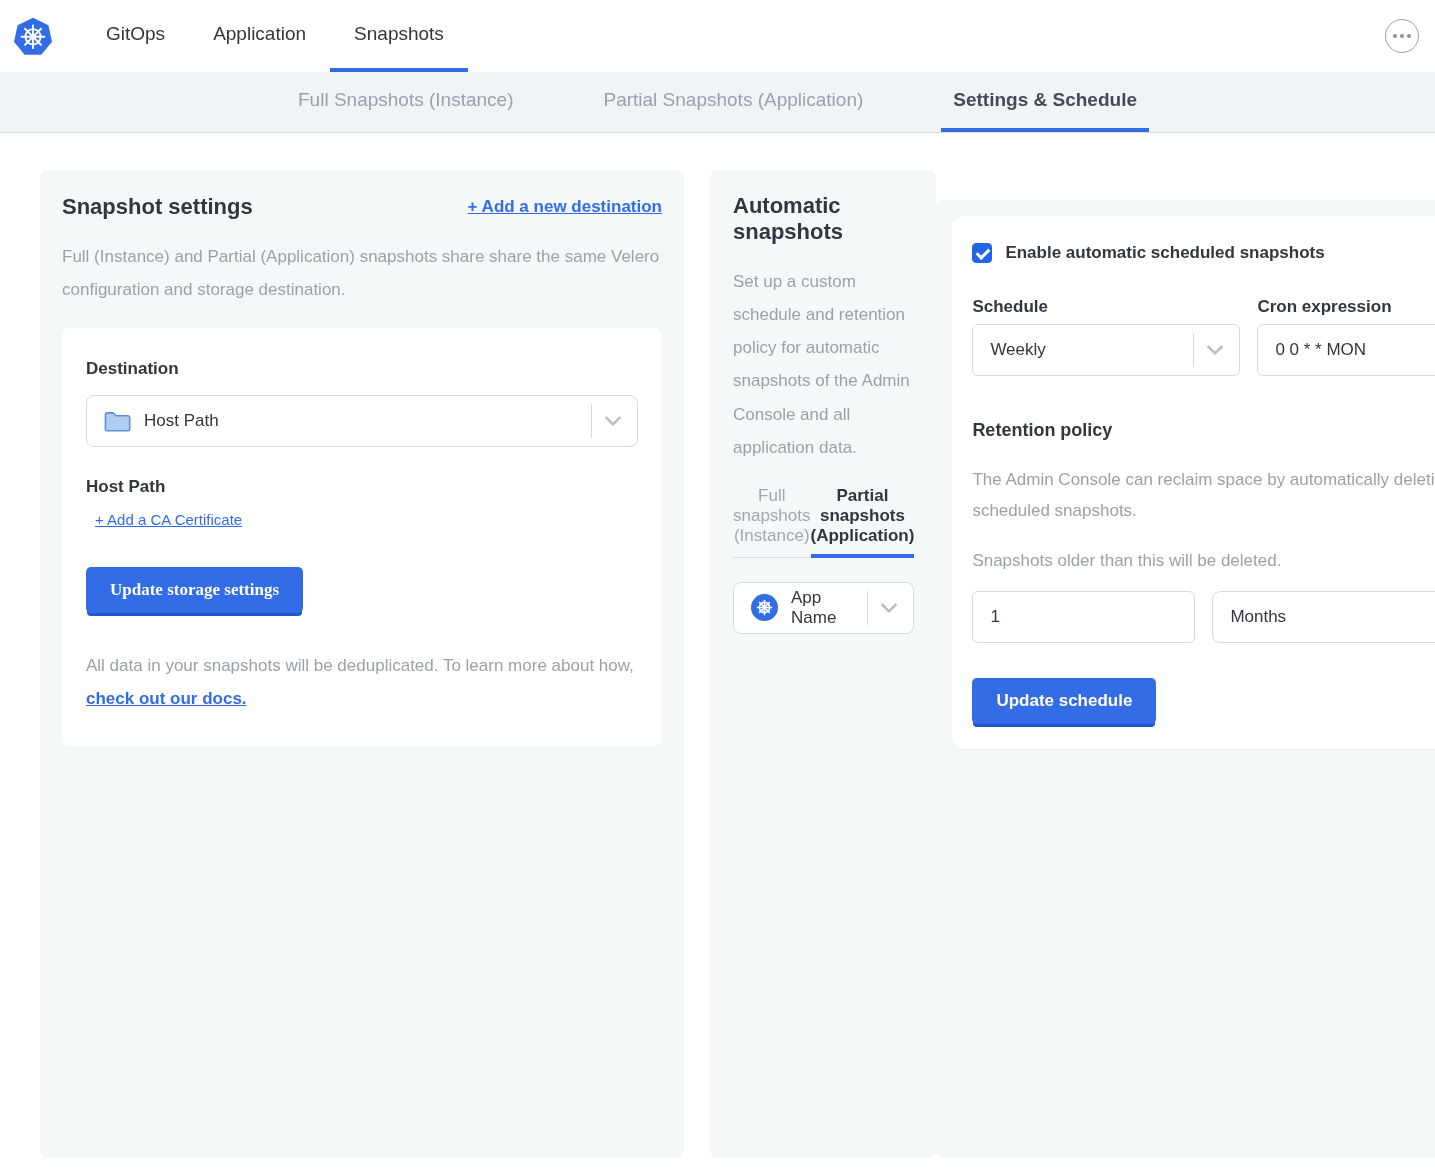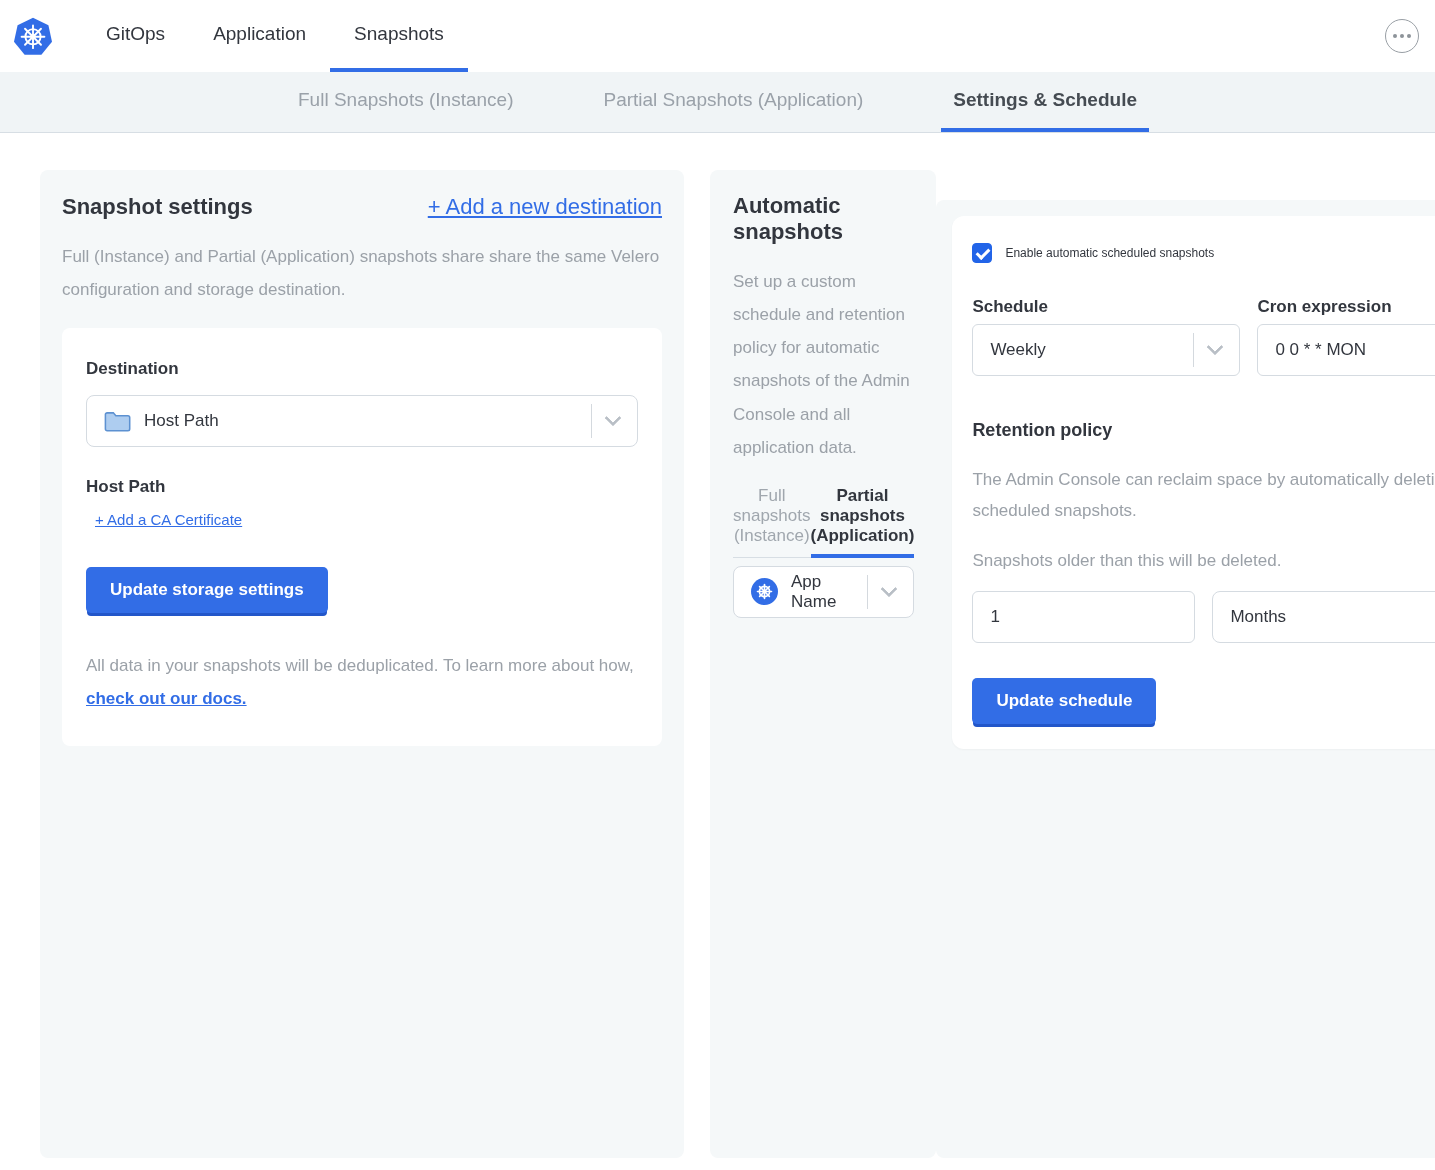--- a/index.html
+++ b/index.html
@@ -40,59 +40,59 @@
 
   
   .main{padding:37px 40px 0 40px;display:grid;grid-template-columns:644px 644px;column-gap:26px;}
   .gray-card{background:var(--card);border-radius:8px;}
 
   
   .left-card{height:988px;padding:24px 22px;}
   .card-title-row{display:flex;align-items:center;justify-content:space-between;}
   h2.card-title{margin:0;font-size:22px;font-weight:700;color:var(--text);}
   a.link{color:var(--blue);text-decoration:underline;cursor:pointer;}
-  .add-dest{font-size:22px;font-weight:400;}
+  .add-dest{font-size:17px;font-weight:700;}
   p.desc{margin:20px 0 0 0;font-size:17px;line-height:1.95;color:var(--gray);}
   .white-card{background:#fff;border-radius:8px;margin-top:22px;padding:31px 24px 30px 24px;}
   .field-label{font-size:17px;font-weight:700;color:var(--text);}
   .select,.text-input{position:relative;margin-top:16px;height:52px;background:#fff;border:1px solid var(--border);
     display:flex;align-items:center;padding:0 56px 0 17px;font-size:17px;color:var(--text);}
   .select{border-radius:8px;cursor:pointer;}
   .select .sep{position:absolute;right:45px;top:50%;transform:translateY(-50%);width:1px;height:34px;background:#d4d9de;}
   .select .chev{position:absolute;right:18px;top:50%;width:12px;height:12px;margin-top:-9px;
     border-right:3px solid #b9bfc6;border-bottom:3px solid #b9bfc6;transform:rotate(45deg);border-radius:1px;}
   .select .opt-icon{margin-right:13px;flex:none;display:flex;}
   input.text-input{border-radius:6px;width:100%;outline:none;}
   .ca-link{display:inline-block;margin:14px 0 0 9px;font-size:15px;font-weight:500;}
   .btn{display:inline-block;border:none;cursor:pointer;background:var(--blue);color:#fff;
     font-family:inherit;font-size:17px;font-weight:700;border-radius:5px;padding:13px 24px;
     box-shadow:0 4px 0 -1px var(--blue-press);}
-  .btn-row1{margin-top:38px;}
+  .btn-row1{margin-top:38px;font-family:Liberation Serif, serif;}
   p.dedupe{margin:36px 0 0 0;font-size:17px;line-height:1.95;color:var(--gray);}
   a.docs-link{font-weight:700;}
 
   
   .right-col{display:flex;flex-direction:row;}
   .auto-card{padding:23px 22px 48px 23px;}
   .auto-tabs{display:flex;margin-top:22px;}
   .auto-tab{flex:1;text-align:center;font-size:17px;color:#a0a7ae;padding-bottom:11px;
     border-bottom:1px solid var(--subnav-border);cursor:pointer;}
   .auto-tab.active{color:var(--text);font-weight:700;border-bottom:4px solid var(--blue);padding-bottom:8px;}
-  .app-select{margin-top:8px;border-radius:8px;font-weight:500;}
+  .app-select{margin-top:24px;border-radius:8px;font-weight:500;}
   .app-icon{width:27px;height:27px;}
 
   .sched-wrap{margin-top:30px;width:630px;padding:16px 15px 46px 16px;}
   .sched-card{background:#fff;border-radius:12px;padding:27px 23px 25px 20px;box-shadow:0 1px 2px rgba(50,54,62,.04);}
   .cb-row{display:flex;align-items:center;gap:13px;}
   .checkbox{appearance:none;-webkit-appearance:none;width:20px;height:20px;margin:0;border:1px solid #c3c9cf;
     border-radius:4px;background:#fff;cursor:pointer;position:relative;flex:none;}
   .checkbox:checked{background:#2264e8;border-color:#2264e8;}
   .checkbox:checked::after{content:"";position:absolute;left:6px;top:2px;width:5px;height:10px;
     border:solid #fff;border-width:0 3px 3px 0;transform:rotate(45deg);}
-  .cb-label{font-size:12px;font-weight:400;color:var(--text);cursor:pointer;}
+  .cb-label{font-size:17px;font-weight:700;color:var(--text);cursor:pointer;}
   .two-col{display:grid;grid-template-columns:268px 270px;column-gap:17px;}
   .sched-labels{margin-top:34px;}
   .sched-fields .select,.sched-fields input{margin-top:7px;border-radius:6px;}
   .cron-help{margin:14px 0 0 0;font-size:16px;color:var(--gray);}
   .retention-title{margin-top:44px;}
   p.retention-desc{margin:24px 0 0 0;font-size:17px;line-height:1.8;color:var(--gray);}
   p.retention-hint{margin:25px 0 0 0;font-size:17px;color:var(--gray);}
   .ret-row{display:grid;grid-template-columns:223px 315px;column-gap:17px;margin-top:4px;}
   .btn-row2{margin-top:35px;}
 </style>

